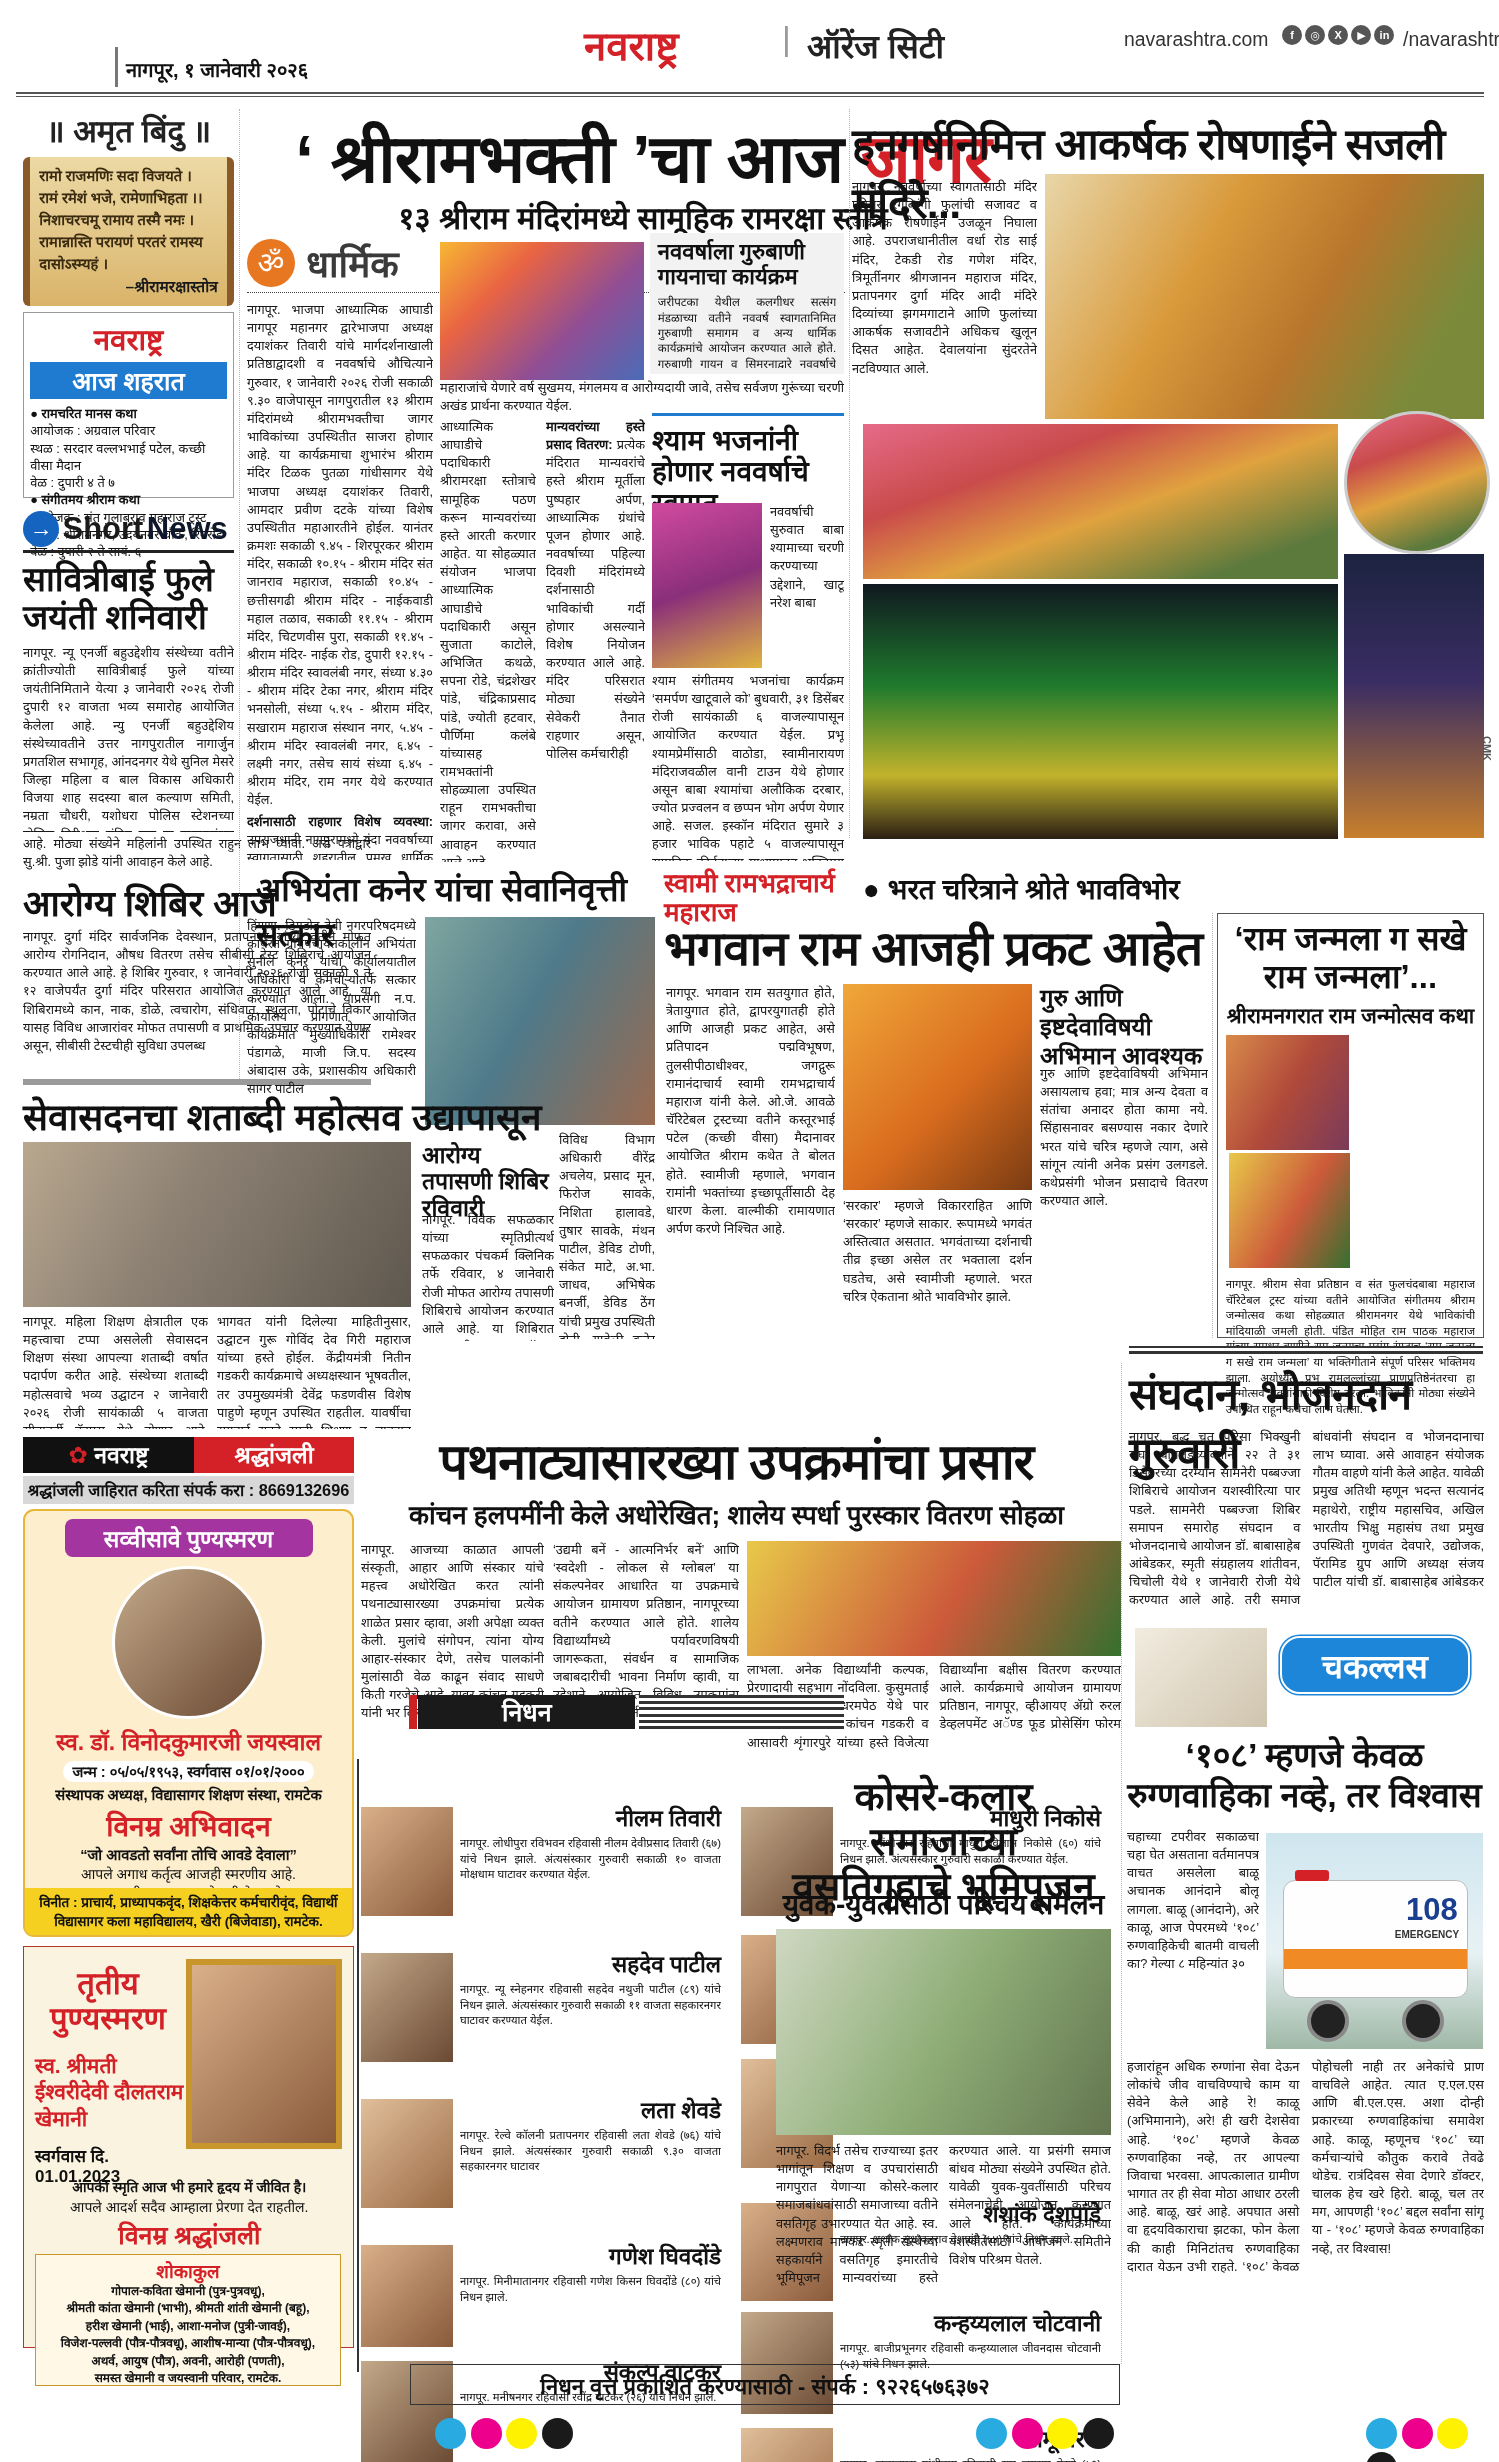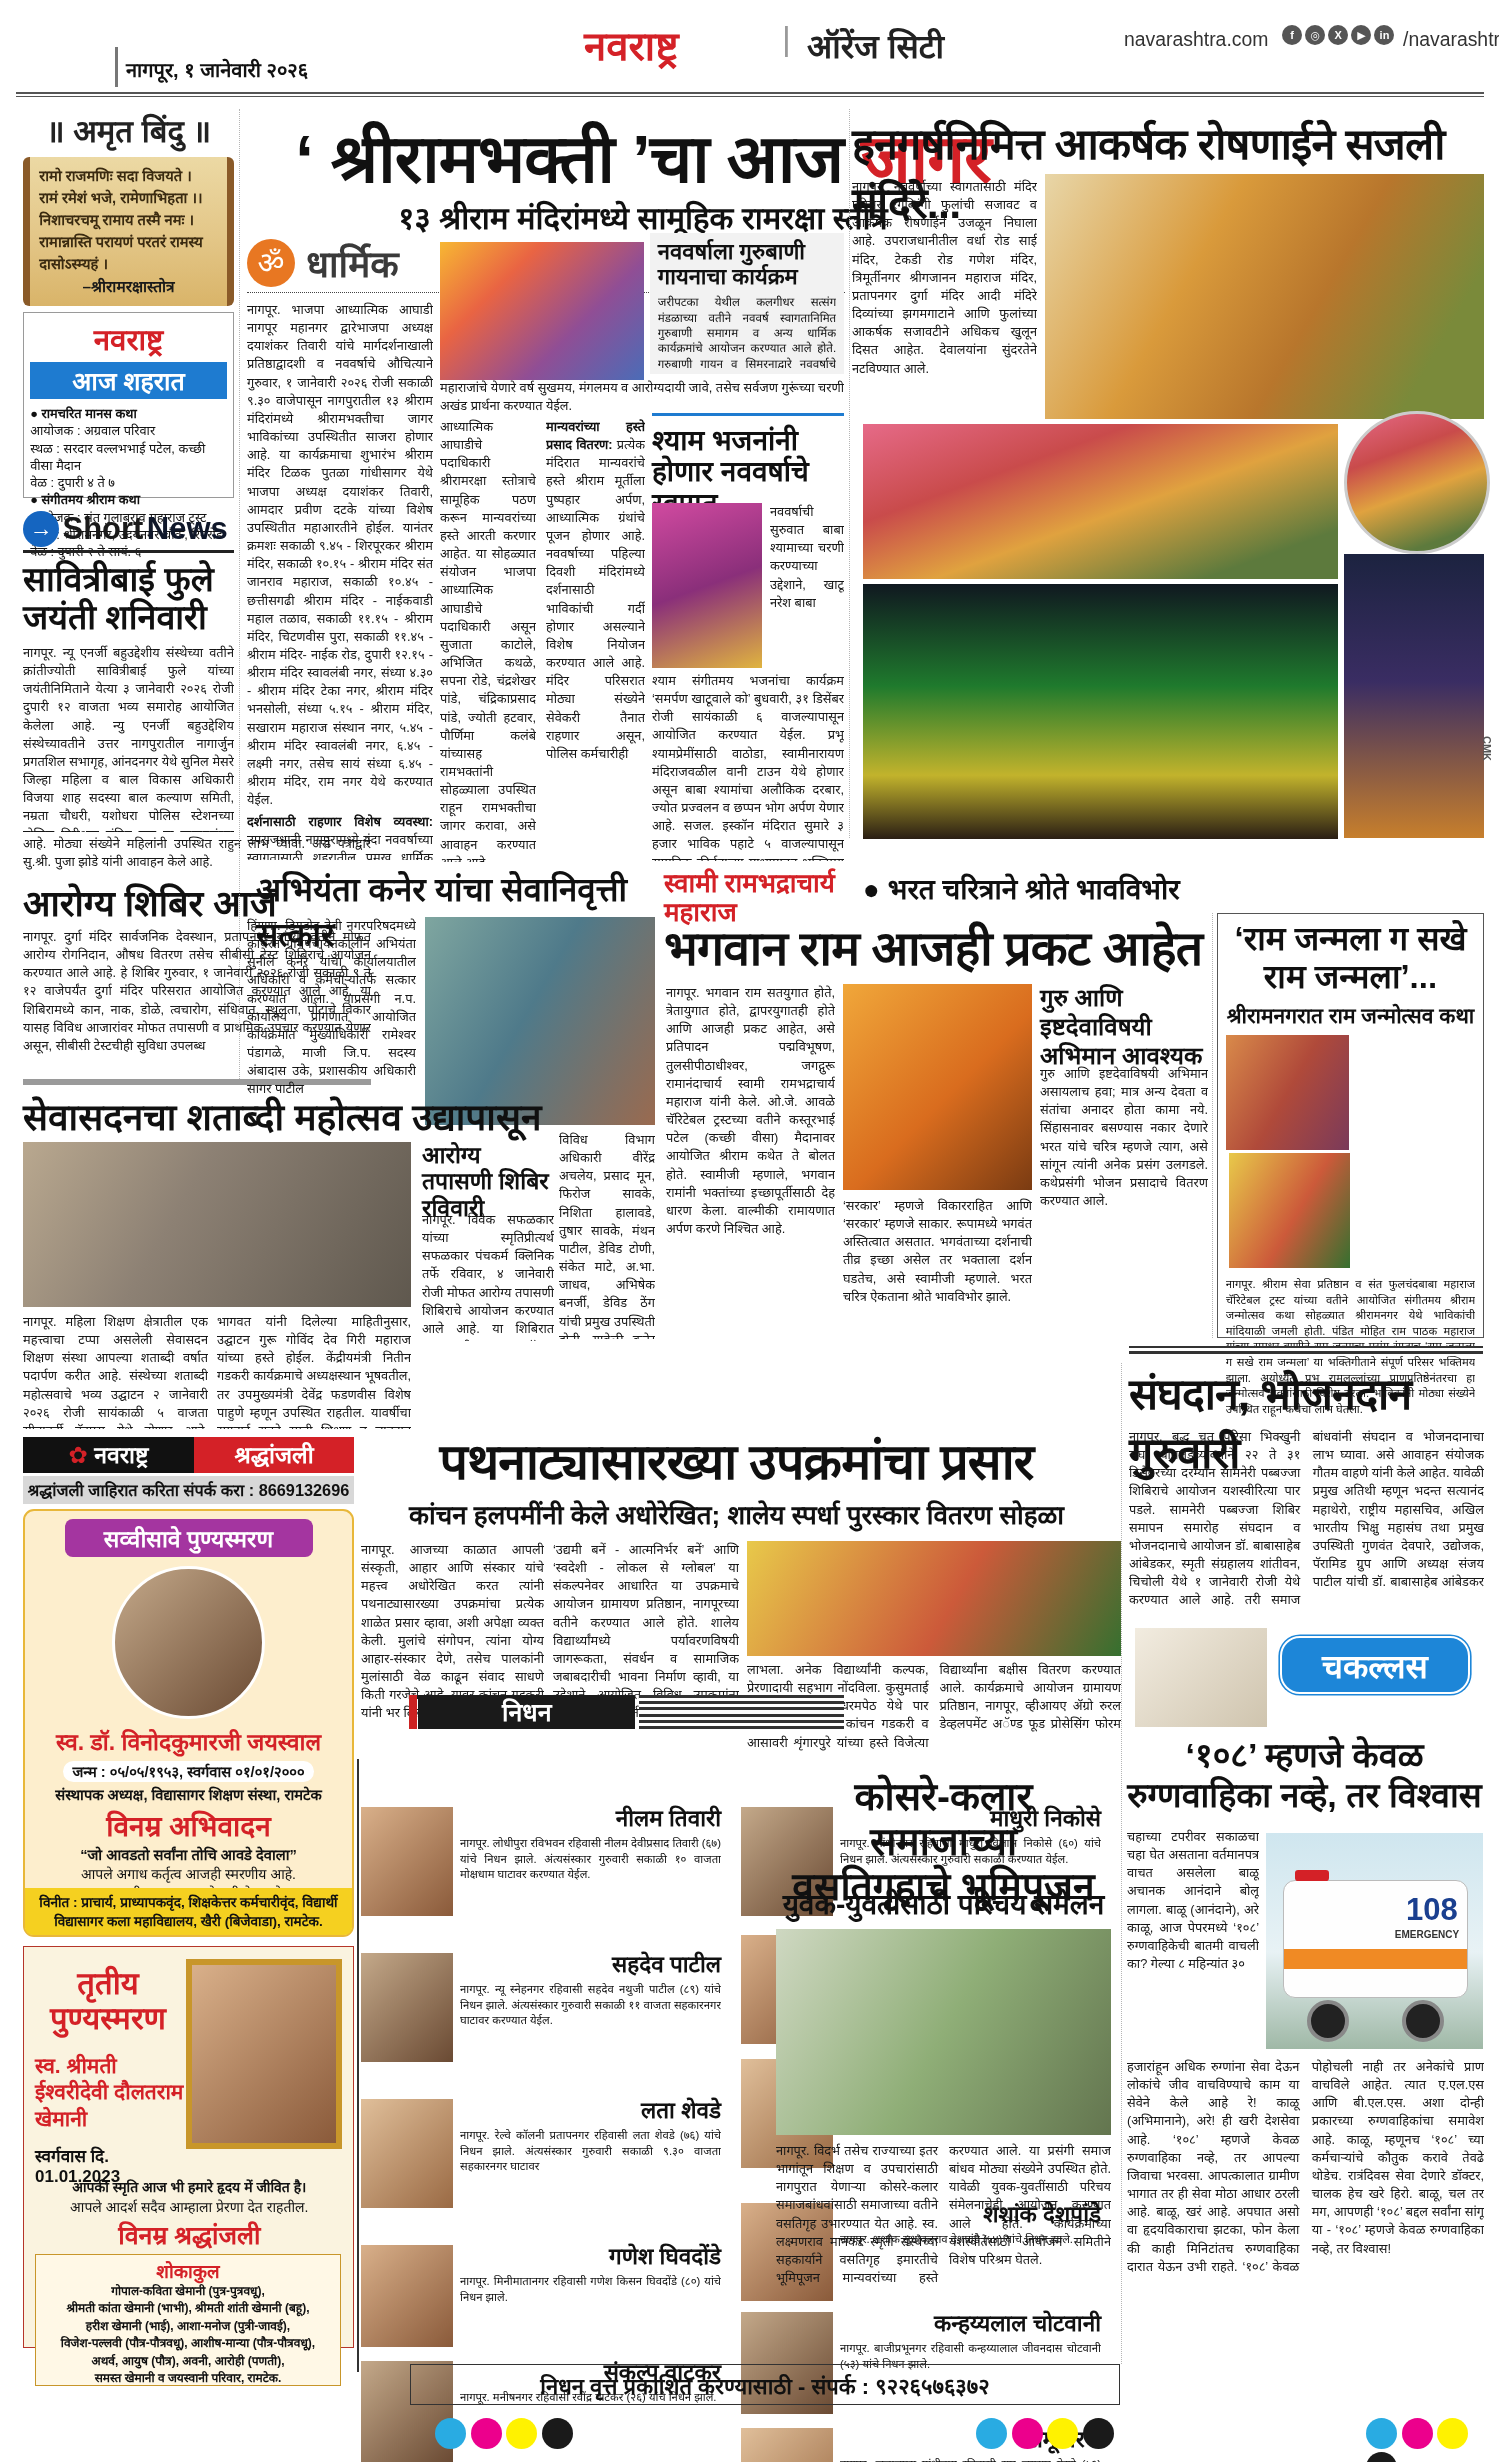--- a/index.html
+++ b/index.html
@@ -60,21 +60,21 @@
   <div class="abs rule2" style="left:15.5px;top:92px;width:1468px"></div>
 
   <div class="abs" style="left:23px;top:109px;width:211px;height:198px;">
     <div class="center" style="font-size:31px;font-weight:bold;color:#222">॥ अमृत बिंदु ॥</div>
     <div class="scroll" style="margin-top:6.2px;padding:7.8px 9.3px;font-size:14.7px;font-weight:bold;color:#3a2a10;line-height:1.5">
       <div>रामो राजमणिः सदा विजयते ।</div>
       <div>रामं रमेशं भजे, रामेणाभिहता ।।</div>
       <div>निशाचरचमू रामाय तस्मै नमः ।</div>
       <div>रामान्नास्ति परायणं परतरं रामस्य</div>
       <div>दासोऽस्म्यहं ।</div>
-      <div style="text-align:center;font-size:15.5px;color:#1a1a1a">–श्रीरामरक्षास्तोत्र</div>
+      <div style="text-align:right;font-size:15.5px;color:#1a1a1a">–श्रीरामरक्षास्तोत्र</div>
     </div>
   </div>
 
   <div class="abs box" style="left:23px;top:312px;width:211px;height:186px;padding:4.7px 6.2px;box-sizing:border-box;">
     <div class="center red" style="font-size:29.5px;font-weight:bold">नवराष्ट्र</div>
     <div class="center white" style="background:#1e7bd0;font-size:25px;font-weight:bold;padding:1.6px 0;margin:3.1px 0 6.2px">आज शहरात</div>
     <div style="font-size:12.8px;line-height:1.35">
       <div class="hl">● रामचरित मानस कथा</div>
       <div>आयोजक : अग्रवाल परिवार</div>
       <div>स्थळ : सरदार वल्लभभाई पटेल, कच्छी वीसा मैदान</div>

